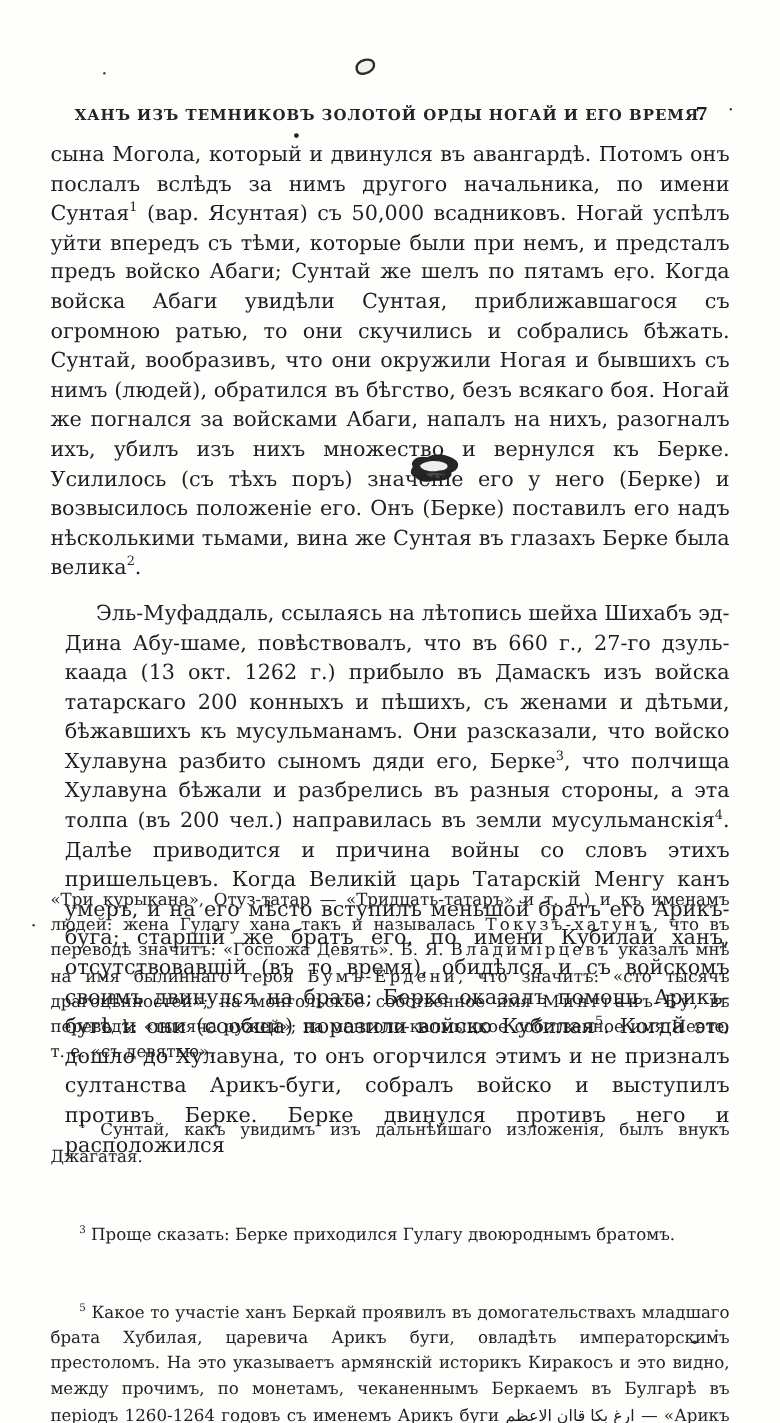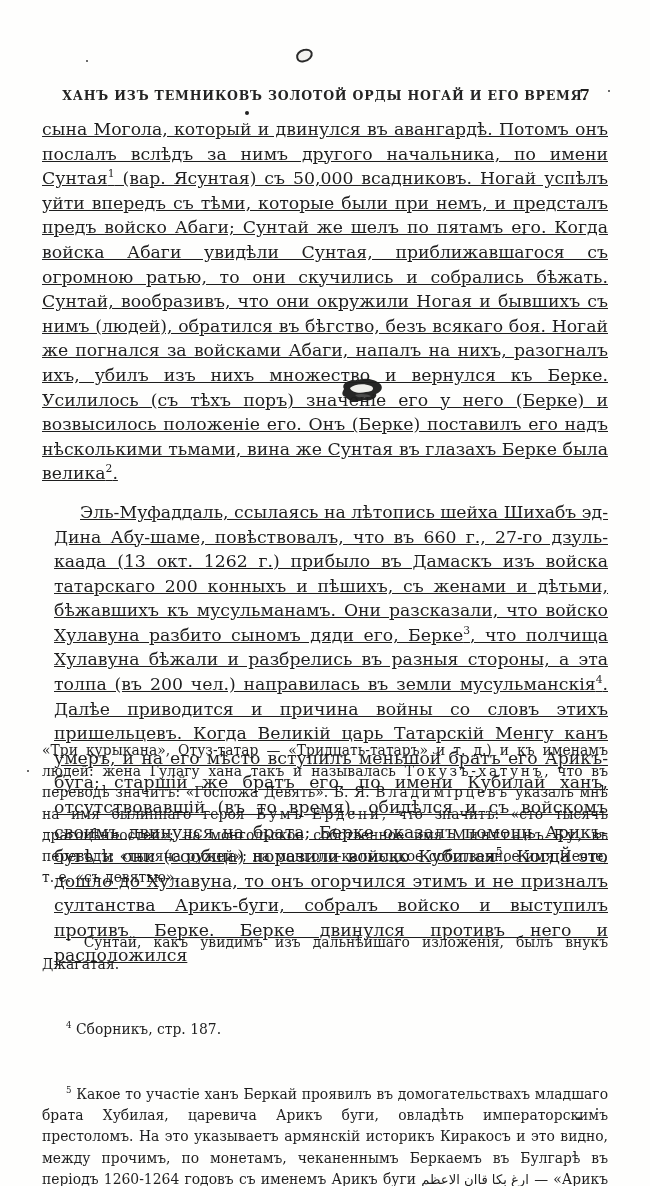--- a/index.html
+++ b/index.html
@@ -35,21 +35,20 @@
     font-weight: bold;
   }
   .body-text {
     position: absolute;
     top: 117px;
     left: 42px;
     width: 566px;
     font-size: 17.3px;
     line-height: 24.6px;
     text-align: justify;
-    text-decoration: underline;
   }
   .body-text p { margin: 0; }
   .body-text p.indent { text-indent: 26px; margin-top: 14px; margin-left: 12px; }
   .body-text p.fill-last { text-align-last: justify; }
   .footnotes {
     position: absolute;
     top: 740px;
     left: 42px;
     width: 566px;
     font-size: 13.9px;
@@ -131,17 +130,17 @@
   </div>
 
   <div class="body-text">
     <p class="para">сына Могола, который и двинулся въ авангардѣ. Потомъ онъ послалъ вслѣдъ за нимъ другого начальника, по имени Сунтая<sup class="fn-ref">1</sup> (вар. Ясунтая) съ 50,000 всадниковъ. Ногай успѣлъ уйти впередъ съ тѣми, которые были при немъ, и предсталъ предъ войско Абаги; Сунтай же шелъ по пятамъ его. Когда войска Абаги увидѣли Сунтая, приближавшагося съ огромною ратью, то они скучились и собрались бѣжать. Сунтай, вообразивъ, что они окружили Ногая и бывшихъ съ нимъ (людей), обратился въ бѣгство, безъ всякаго боя. Ногай же погнался за войсками Абаги, напалъ на нихъ, разогналъ ихъ, убилъ изъ нихъ множество и вернулся къ Берке. Усилилось (съ тѣхъ поръ) значеніе его у него (Берке) и возвысилось положеніе его. Онъ (Берке) поставилъ его надъ нѣсколькими тьмами, вина же Сунтая въ глазахъ Берке была велика<sup class="fn-ref">2</sup>.</p>
     <p class="para indent fill-last">Эль-Муфаддаль, ссылаясь на лѣтопись шейха Шихабъ эд-Дина Абу-шаме, повѣствовалъ, что въ 660 г., 27-го дзуль-каада (13 окт. 1262 г.) прибыло въ Дамаскъ изъ войска татарскаго 200 конныхъ и пѣшихъ, съ женами и дѣтьми, бѣжавшихъ къ мусульманамъ. Они разсказали, что войско Хулавуна разбито сыномъ дяди его, Берке<sup class="fn-ref">3</sup>, что полчища Хулавуна бѣжали и разбрелись въ разныя стороны, а эта толпа (въ 200 чел.) направилась въ земли мусульманскія<sup class="fn-ref">4</sup>. Далѣе приводится и причина войны со словъ этихъ пришельцевъ. Когда Великій царь Татарскій Менгу канъ умеръ, и на его мѣсто вступилъ меньшой братъ его Арикъ-буга; старшій же братъ его, по имени Кубилай ханъ, отсутствовавшій (въ то время), обидѣлся и съ войскомъ своимъ двинулся на брата; Берке оказалъ помощь Арикъ-бугѣ и они (сообща) поразили войско Кубилая<sup class="fn-ref">5</sup>. Когда это дошло до Хулавуна, то онъ огорчился этимъ и не призналъ султанства Арикъ-буги, собралъ войско и выступилъ противъ Берке. Берке двинулся противъ него и расположился</p>
   </div>
 
   <div class="footnotes">
     <p>«Три курыкана», Отуз-татар — «Тридцать-татаръ» и т. д.) и къ именамъ людей: жена Гулагу хана такъ и называлась <span class="spaced">Токузъ-хатунъ</span>, что въ переводѣ значитъ: «Госпожа Девять». Б. Я. <span class="spaced">Владимірцевъ</span> указалъ мнѣ на имя былиннаго героя <span class="spaced">Бумъ-Ердени</span>, что значитъ: «сто тысячъ драгоцѣнностей»; на монгольское собственное имя <span class="spaced">Мингганъ-Бу</span>, въ переводѣ: «тысяча ружей»; на монголо-калмыцкое собственное имя Йесте, т. е. «съ девятью».</p>
     <p class="indent"><sup class="fn-ref">1</sup> Сунтай, какъ увидимъ изъ дальнѣйшаго изложенія, былъ внукъ Джагатая.</p>
-    <p class="indent"><sup class="fn-ref">4</sup> Сборникъ, стр. 187.</p>
+    <p class="indent"><sup class="fn-ref">3</sup> Проще сказать: Берке приходился Гулагу двоюроднымъ братомъ.</p>
     <p class="indent"><sup class="fn-ref">5</sup> Какое то участіе ханъ Беркай проявилъ въ домогательствахъ младшаго брата Хубилая, царевича Арикъ буги, овладѣть императорскимъ престоломъ. На это указываетъ армянскій историкъ Киракосъ и это видно, между прочимъ, по монетамъ, чеканеннымъ Беркаемъ въ Булгарѣ въ періодъ 1260-1264 годовъ съ именемъ Арикъ буги <span class="arabic" dir="rtl">ارغ بكا قاان الاعظم</span> — «Арикъ буга каанъ величайшій» (<span class="spaced">Френъ</span>, Монеты хановъ улуса Джучіева, стр. 2). Слѣдовательно, во все время борьбы Арикъ буги съ Хубилаемъ Беркай признавалъ ханомъ не Хубилая, а его соперника. Первые Джучиды не чеканили монету съ своимъ именемъ, такъ Батый помѣщалъ на своихъ монетахъ имя Мöнке-хана, и только Менгу-тимуръ сталъ чеканить свою именную монету.</p>
   </div>
 
 </div>
 
 </body></html>

